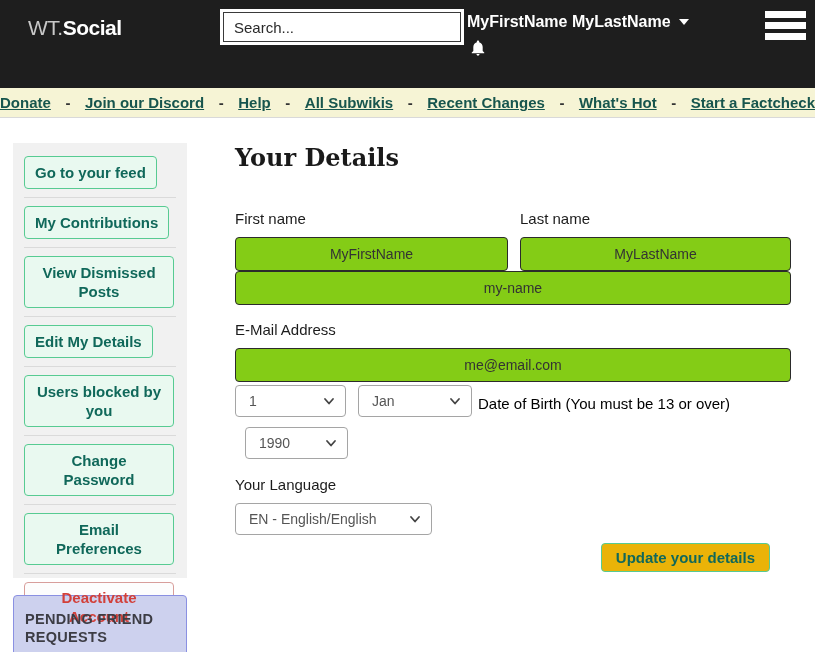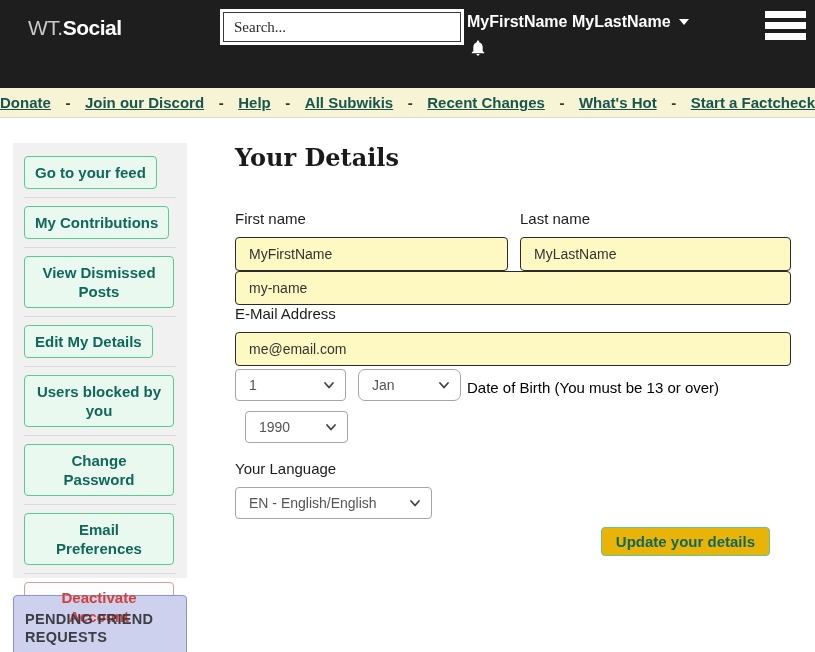--- a/index.html
+++ b/index.html
@@ -25,21 +25,21 @@
   }
   .logo .logo-prefix { color: #c9c9c9; font-weight: 400; }
   .logo .logo-suffix { color: #ffffff; font-weight: 700; }
 
   .search-input {
     position: absolute; left: 223px; top: 12px;
     width: 238px; height: 30px;
     background: #ffffff;
     border: 1px solid #3a3a3a;
     box-shadow: 0 0 0 3px #ffffff;
-    font-family: Liberation Serif, serif;
+    font-family: Liberation Sans, sans-serif;
     font-size: 15px; color: #1c1c1c;
     padding: 0 10px;
   }
   .search-input::placeholder { color: #2a2a2a; opacity: 1; }
 
   .user-block { position: absolute; left: 467px; top: 13px; }
   .user-menu {
     color: #ffffff; font-size: 16px; font-weight: 700;
     cursor: pointer; display: flex; align-items: center;
     white-space: nowrap;
@@ -136,39 +136,40 @@
   }
   .name-row { display: flex; }
   .name-col1 { width: 273px; margin-right: 12px; }
   .name-col2 { flex: 1; }
   .text-input {
     width: 100%; height: 34px;
     border: 1px solid #2b2b2b; border-radius: 4px;
     font-family: "Liberation Sans", sans-serif;
     font-size: 14px; color: #333333;
     padding: 16px 13px;
-    background: #fef9c3;
+    background: #84cc16;
+    text-align: center;
   }
   .mt17 { margin-top: 17px; }
-  .mt16 { }
+  .mt16 { margin-top: 16px; }
 
   .select {
     height: 32px;
     border: 1px solid #a5a5a5; border-radius: 4px;
     background: #ffffff;
     display: inline-flex; align-items: center; justify-content: space-between;
     font-size: 14px; color: #555555;
     padding: 0 10px 0 13px;
     cursor: pointer;
   }
   .select .chev { width: 12px; height: 12px; flex: 0 0 12px; margin-left: 6px; }
 
   .dob-row { display: flex; align-items: center; margin-top: 3px; }
   .select-day { width: 111px; margin-right: 12px; }
-  .select-month { width: 103px; border-radius: 7px; }
+  .select-month { width: 114px; }
   .dob-label { font-size: 15px; color: #000000; margin-left: 6px; padding-top: 4px; }
   .year-row { margin-top: 10px; margin-left: 10px; }
   .select-year { width: 103px; }
   .select-language { width: 197px; }
 
   .submit-row { display: flex; justify-content: flex-end; margin-top: 8px; }
   .submit-btn {
     background: #eab308;
     border: 1px solid #57cb92;
     border-radius: 4px;

